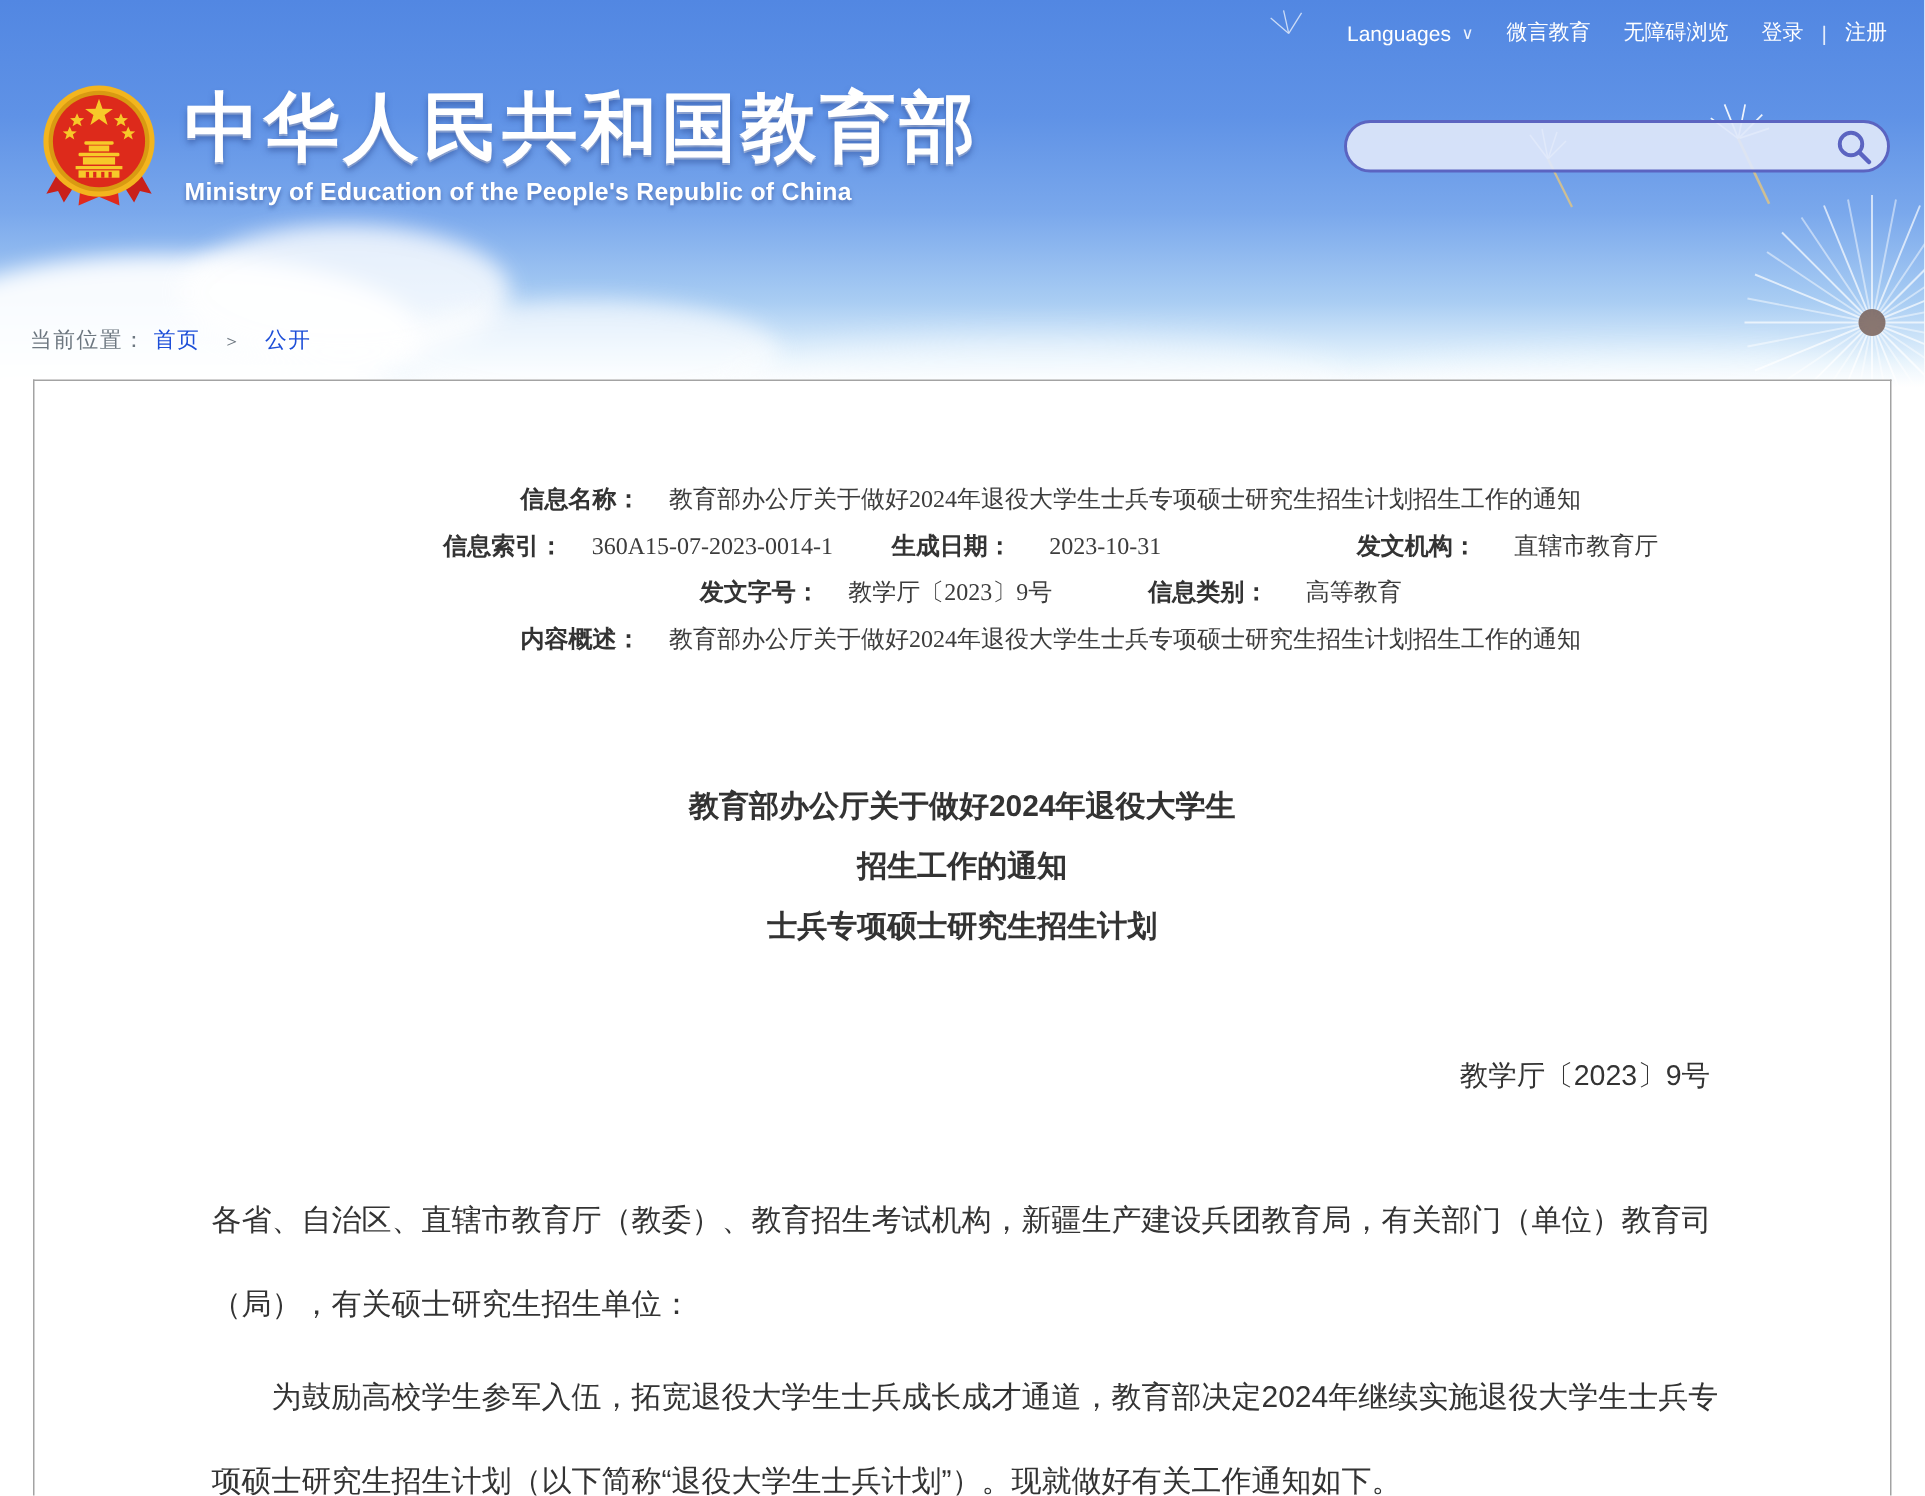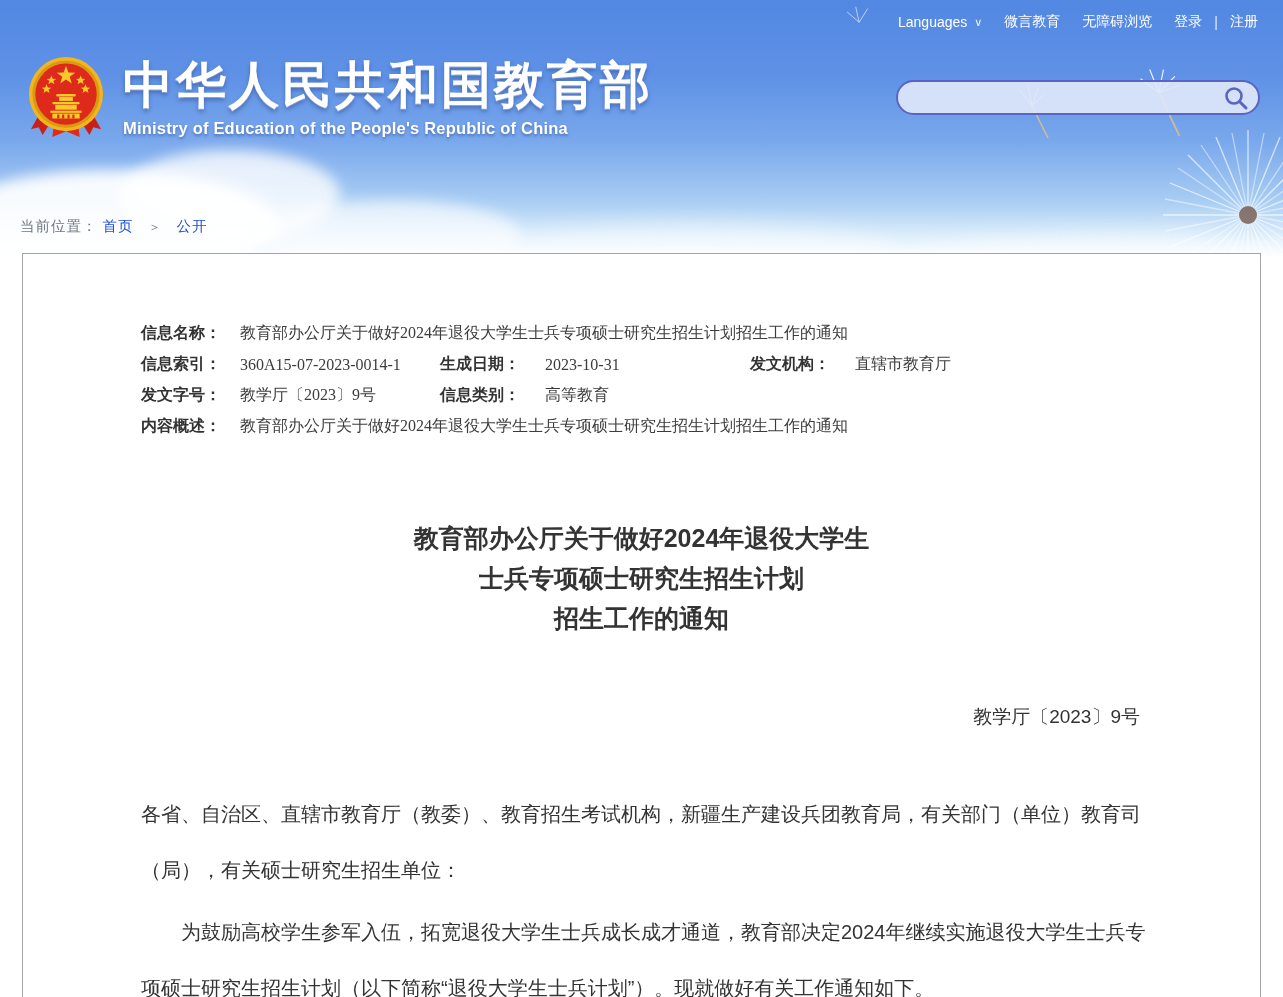--- a/index.html
+++ b/index.html
@@ -67,28 +67,28 @@
   .breadcrumb a { color:#1d4ed8; text-decoration:none; cursor:pointer; }
   .breadcrumb .bsep { margin:0 10px; font-size:12px; }
 
   
   .panel {
     position:absolute; left:22px; top:253px; width:1239px; height:800px;
     background:#ffffff; border:1px solid #a3a3a3; border-bottom:none; z-index:3;
   }
 
   .meta { margin:64px 0 0 118px; font-size:16px; }
-  .mrow { display:flex; align-items:center; height:31px; }
+  .mrow { display:flex; align-items:center; height:31px;justify-content:center; }
   .mlabel { font-weight:bold; color:#333; white-space:nowrap; }
   .mvalue { font-family:"Liberation Serif","DejaVu Serif",serif; color:#3c3c3c; white-space:nowrap; }
   .w-l1 { width:99px; }  .w-v1 { width:200px; } .w-l2 { width:105px; }
   .w-v2 { width:205px;font-family:Liberation Serif, serif; } .w-l3 { width:105px; }
 
   .doc-title {
-    margin-top:76px; text-align:center; font-size:25px; font-weight:bold;
+    margin-top:76px; text-align:center; font-size:20px; font-weight:bold;
     line-height:40px; color:#333;
   }
   .doc-number { margin-top:66px; text-align:right; padding-right:120px; font-size:19px; color:#333; }
 
   .body-text { margin:56px 98px 0 118px; font-size:20px; line-height:56px; color:#333; }
   .body-text p.indent { text-indent:2em; margin-top:6px; }
 </style>
 </head>
 <body>
 
@@ -259,22 +259,22 @@
       <span class="mvalue">高等教育</span>
     </div>
     <div class="mrow">
       <span class="mlabel w-l1">内容概述：</span>
       <span class="mvalue">教育部办公厅关于做好2024年退役大学生士兵专项硕士研究生招生计划招生工作的通知</span>
     </div>
   </div>
 
   <div class="doc-title">
     <div>教育部办公厅关于做好2024年退役大学生</div>
+    <div>招生工作的通知</div>
     <div>士兵专项硕士研究生招生计划</div>
-    <div>招生工作的通知</div>
   </div>
 
   <div class="doc-number">教学厅〔2023〕9号</div>
 
   <div class="body-text">
     <p>各省、自治区、直辖市教育厅（教委）、教育招生考试机构，新疆生产建设兵团教育局，有关部门（单位）教育司（局），有关硕士研究生招生单位：</p>
     <p class="indent">为鼓励高校学生参军入伍，拓宽退役大学生士兵成长成才通道，教育部决定2024年继续实施退役大学生士兵专项硕士研究生招生计划（以下简称“退役大学生士兵计划”）。现就做好有关工作通知如下。</p>
   </div>
 
 </div>

